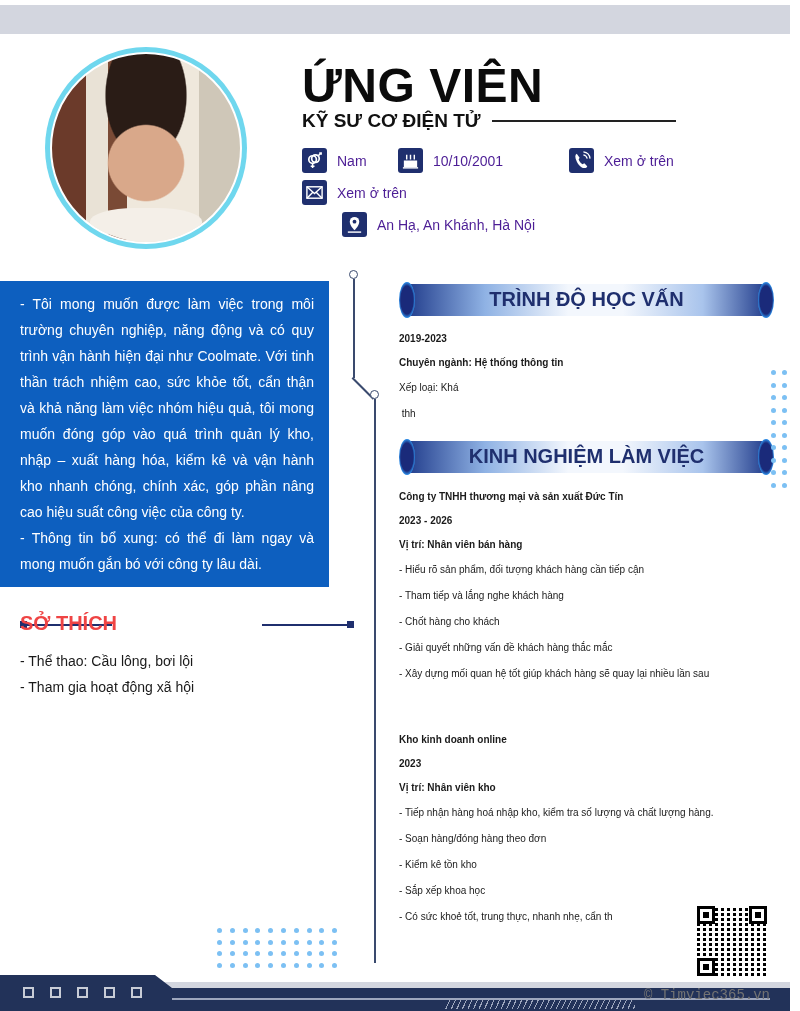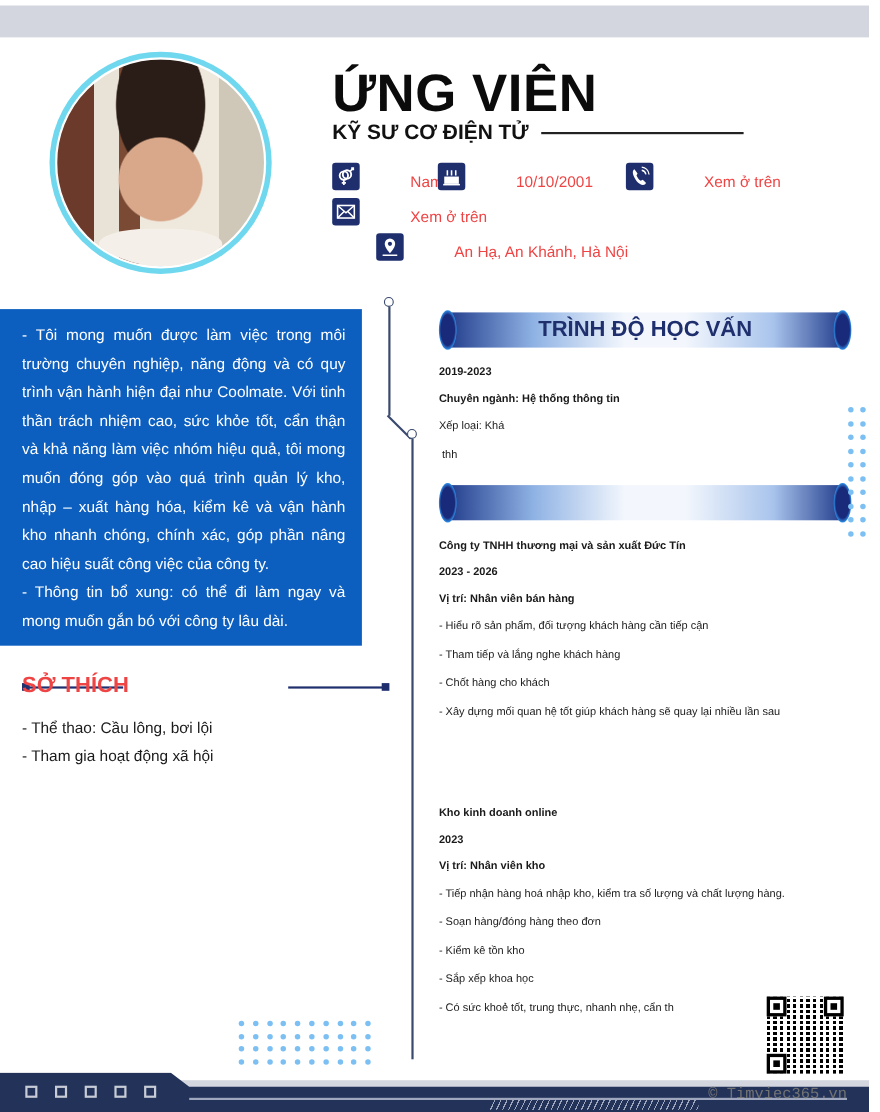--- a/index.html
+++ b/index.html
@@ -7,21 +7,21 @@
   .topbar { position: absolute; left: 0; top: 5px; width: 790px; height: 29px; background: #d3d6df; }
 
   .avatar { position: absolute; left: 45px; top: 47px; width: 202px; height: 202px; border-radius: 50%; background: #6fd7ee; padding: 5px; }
   .avatar-inner { width: 100%; height: 100%; border-radius: 50%; border: 2px solid #fff; overflow: hidden; background: radial-gradient(circle at 50% 58%, #d9a88a 0 26%, transparent 27%), radial-gradient(ellipse at 50% 22%, #2a1c16 0 30%, transparent 31%), linear-gradient(90deg, #6b3a2a 0 18%, #e9e2d6 18% 30%, #7a4a35 30% 40%, #efe8dc 40% 78%, #cfc7b8 78%); position: relative; }
   .avatar-inner .shirt { position: absolute; left: 20%; bottom: 0; width: 60%; height: 18%; background: #f4efe8; border-radius: 40% 40% 0 0; }
 
   .name { position: absolute; left: 302px; top: 58px; font-size: 48px; font-weight: 700; color: #0b0b0b; letter-spacing: 0.5px; }
   .job { position: absolute; left: 302px; top: 110px; font-size: 19px; font-weight: 700; color: #111; }
   .job-line { position: absolute; left: 492px; top: 120px; width: 184px; height: 1.5px; background: #222; }
 
-  .info { position: absolute; display: flex; align-items: flex-end; font-size: 14px; color: #ef4444; gap: 36px; }
+  .info { position: absolute; display: flex; align-items: center; font-size: 14px; color: #4c1d95; }
   .info .ic { width: 25px; height: 25px; background: #1f2f6e; border-radius: 3px; display: flex; align-items: center; justify-content: center; margin-right: 10px; }
   .info .ic svg { width: 19px; height: 19px; }
 
   .objective { position: absolute; left: 0; top: 281px; width: 329px; height: 306px; background: #0d5fbf; color: #fff; padding: 10px 15px 0 20px; font-size: 14px; line-height: 26px; text-align: justify; }
   .objective p { margin: 0; }
 
   .timeline-v { position: absolute; left: 353px; top: 279px; width: 1.5px; height: 99px; background: #3a4a6e; }
   .timeline-diag { position: absolute; left: 353px; top: 377px; width: 30px; height: 1.5px; background: #3a4a6e; transform-origin: 0 0; transform: rotate(45deg); }
   .timeline-v2 { position: absolute; left: 374px; top: 399px; width: 1.5px; height: 564px; background: #3a4a6e; }
   .node { position: absolute; width: 9px; height: 9px; border: 1.5px solid #3a4a6e; border-radius: 50%; background: #fff; }
@@ -158,28 +158,30 @@
   <div class="b">2019-2023</div>
   <div class="b">Chuyên ngành: Hệ thống thông tin</div>
   <div>Xếp loại: Khá</div>
   <div style="white-space:pre;"> thh</div>
 </div>
 
 <div class="banner" style="top:439px;">
   <div class="bar"></div>
     <div class="capl"></div>
     <div class="capr"></div>
+  <div class="t">KINH NGHIỆM LÀM VIỆC</div>
 </div>
 <div class="col" style="top:485px;">
   <div class="b">Công ty TNHH thương mại và sản xuất Đức Tín</div>
   <div class="b">2023 - 2026</div>
   <div class="b">Vị trí: Nhân viên bán hàng</div>
   <div>- Hiểu rõ sản phẩm, đối tượng khách hàng cần tiếp cận</div>
   <div>- Tham tiếp và lắng nghe khách hàng</div>
   <div>- Chốt hàng cho khách</div>
+  <div>- Giải quyết những vấn đề khách hàng thắc mắc</div>
   <div class="j">- Xây dựng mối quan hệ tốt giúp khách hàng sẽ quay lại nhiều lần sau</div>
 </div>
 <div class="col" style="top:728px;">
   <div class="b">Kho kinh doanh online</div>
   <div class="b">2023</div>
   <div class="b">Vị trí: Nhân viên kho</div>
   <div class="j">- Tiếp nhận hàng hoá nhập kho, kiểm tra số lượng và chất lượng hàng.</div>
   <div>- Soạn hàng/đóng hàng theo đơn</div>
   <div>- Kiểm kê tồn kho</div>
   <div>- Sắp xếp khoa học</div>

